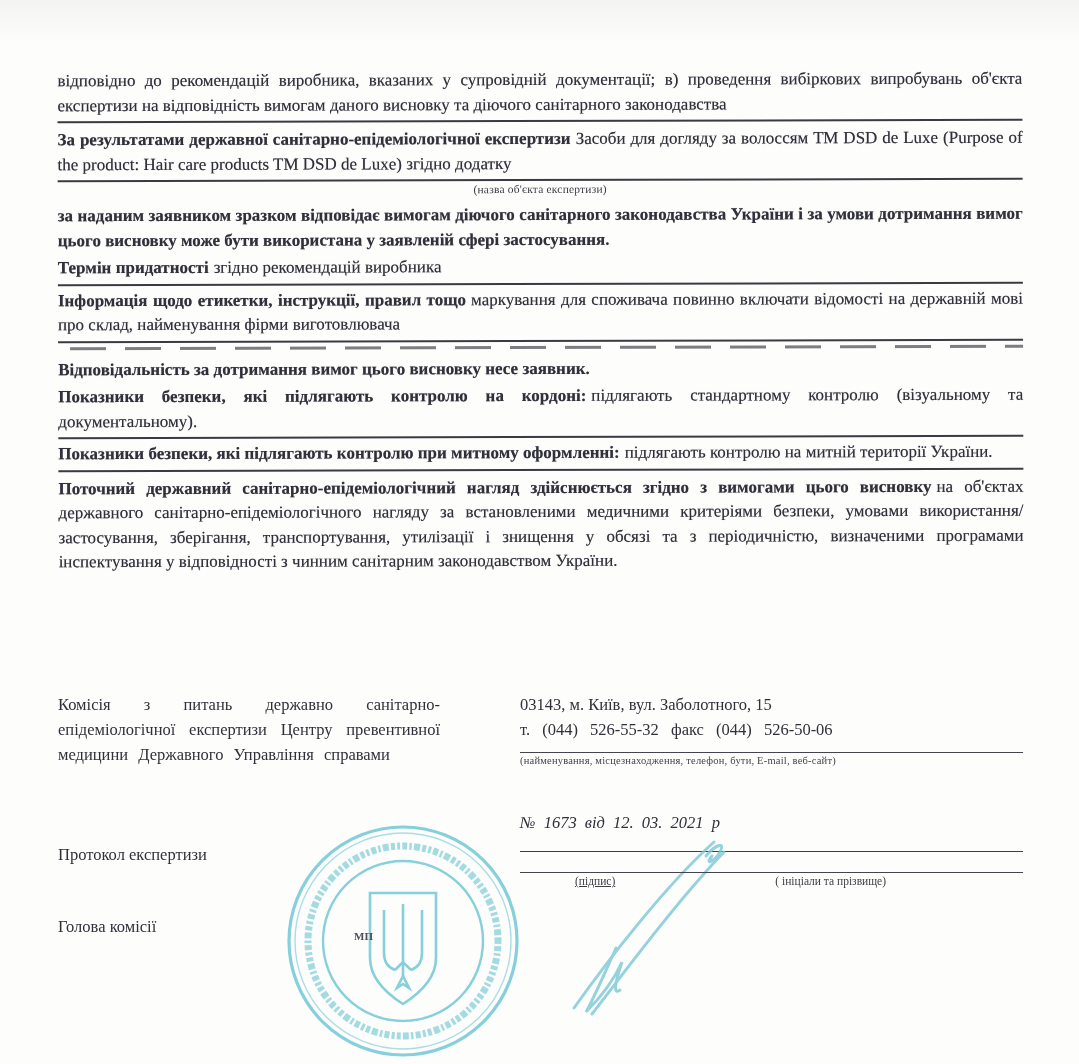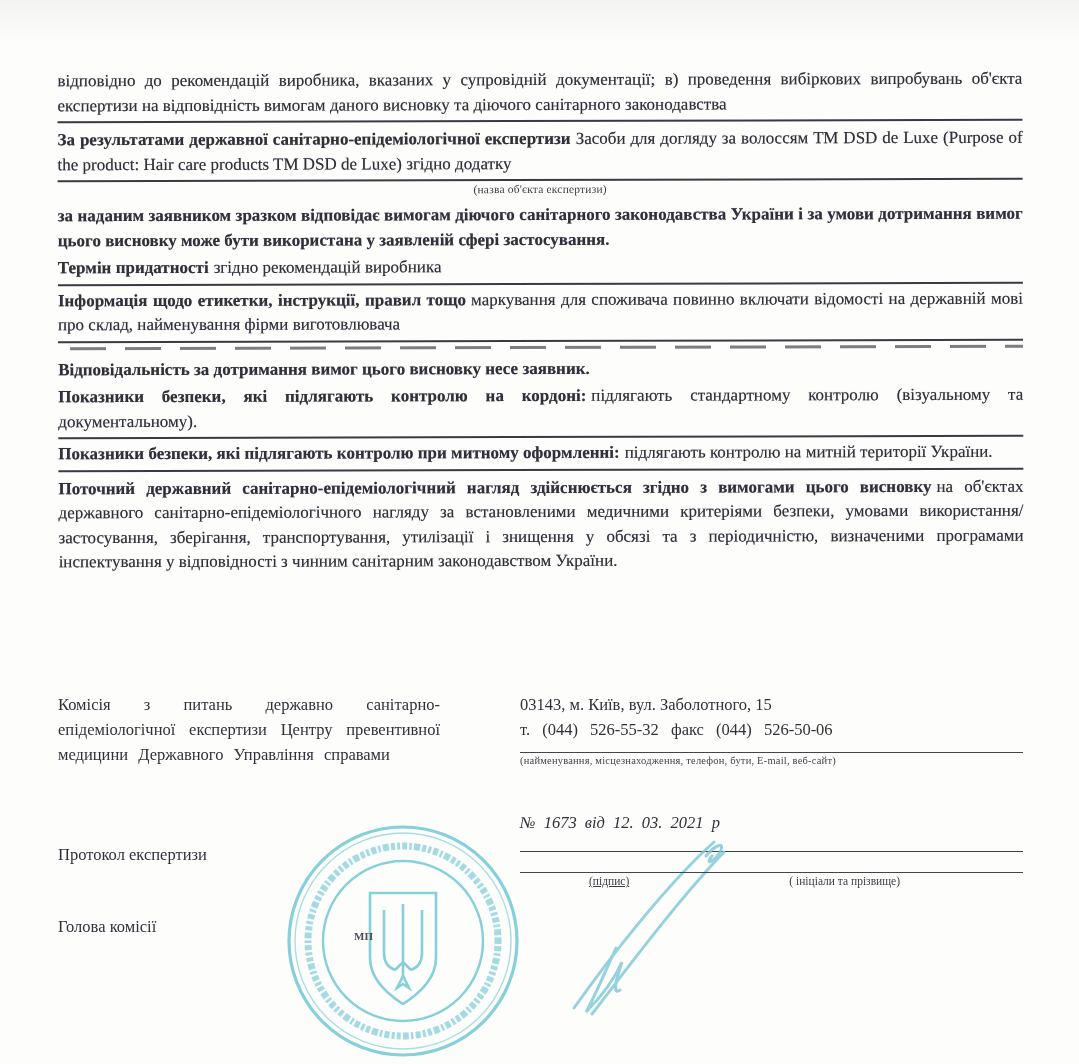--- a/index.html
+++ b/index.html
@@ -36,21 +36,21 @@
   .comm-phone{border-bottom:1.6px solid #44444c;padding-bottom:10px;word-spacing:8px;}
   .small-cap{font-size:10.5px;line-height:15px;color:#43434c;text-shadow:none;letter-spacing:.2px;}
   .proto-label{position:absolute;left:0;top:122px;margin-top:28px;}
   .proto-right{position:absolute;left:462px;top:118px;right:0;}
   .proto-value{border-bottom:1.8px solid #3e3e46;padding-bottom:16px;word-spacing:4px;font-style:italic;}
   .chairman{position:absolute;left:0;top:222px;}
   .sign-block{position:absolute;left:462px;top:178px;right:0;}
   .sign-name{margin-left:150px;letter-spacing:1px;}
   .sign-rule{border-top:1.6px solid #44444c;margin-top:2px;}
   .sign-caps{display:flex;font-size:11.5px;line-height:16px;color:#3c3c46;text-shadow:none;}
-  .sign-caps .c1{margin-left:69px;text-decoration:underline;}
+  .sign-caps .c1{margin-left:55px;text-decoration:underline;}
   .sign-caps .c2{margin-left:160px;text-align:right;}
   .stamp{position:absolute;left:222px;top:126px;width:246px;height:246px;opacity:.82;}
   .mp{position:absolute;left:296px;top:232px;font-size:11px;font-weight:bold;color:#3a3a44;opacity:.9;}
   .signature{position:absolute;left:498px;top:138px;width:190px;height:190px;opacity:.8;}
 </style>
 </head>
 <body>
 
 <div class="page">
 

